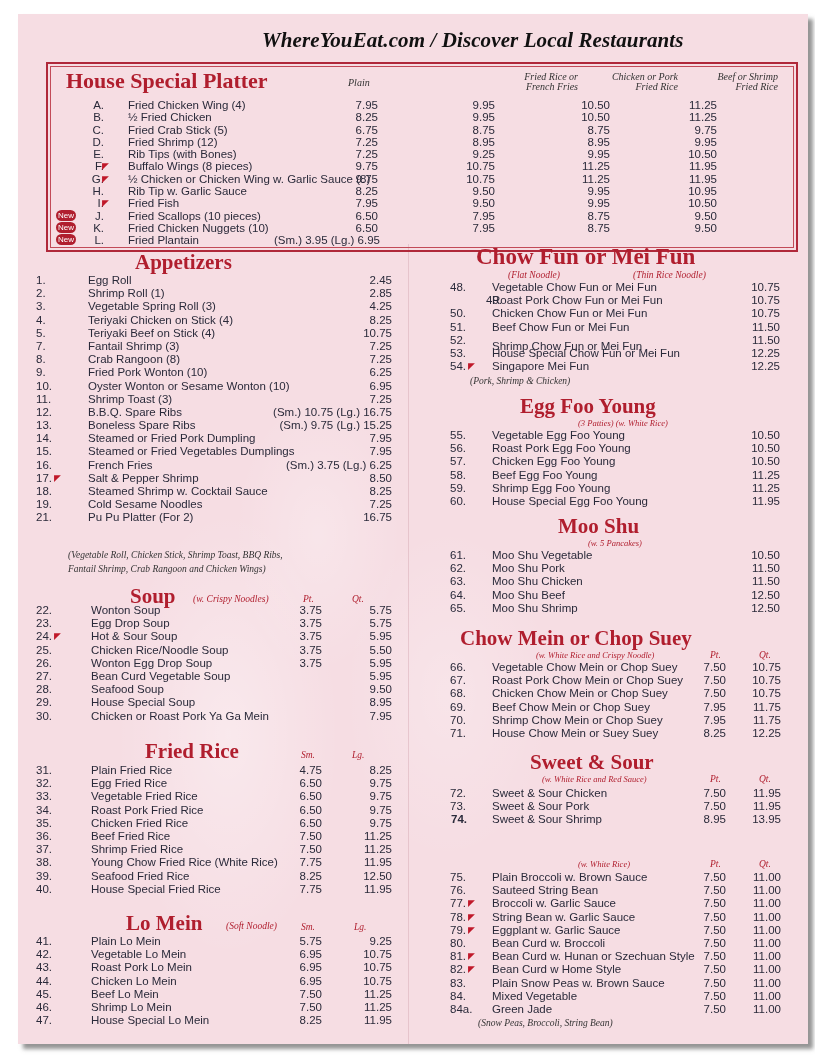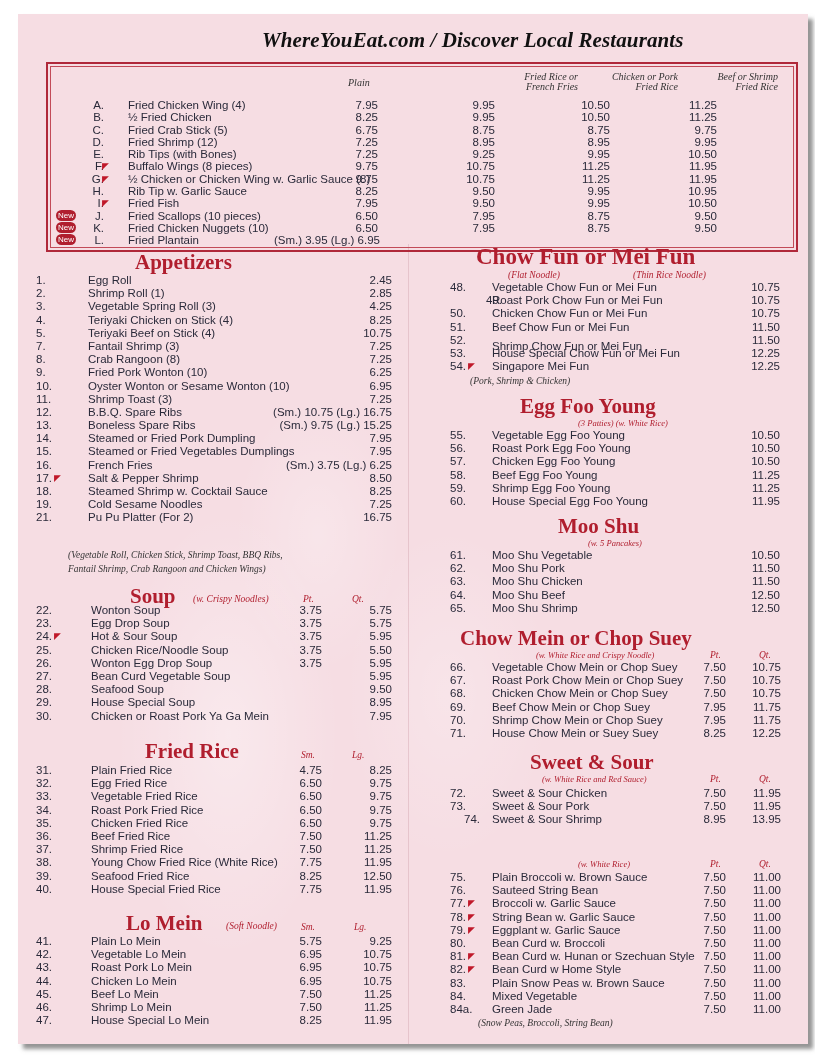--- a/index.html
+++ b/index.html
@@ -71,20 +71,21 @@
   .row .price { position: absolute; text-align: right; }
   .note { position: absolute; font-family: "Liberation Serif", serif; font-style: italic; font-size: 9.5px; color: #333; white-space: nowrap; }
 </style>
 </head>
 <body>
 
 <div class="page">
   <div class="divider"></div>
 
   <div class="platter">
+    <div class="platter-title">House Special Platter</div>
     <div class="col-head" style="left:300px;top:14px;">Plain</div>
     <div class="col-head" style="left:420px;width:110px;">Fried Rice or
 French Fries</div>
     <div class="col-head" style="left:520px;width:110px;">Chicken or Pork
 Fried Rice</div>
     <div class="col-head" style="left:620px;width:110px;">Beef or Shrimp
 Fried Rice</div>
     <div class="platter-rows" id="platter-rows">
         <div class="prow">
           <span class="letter">A.</span>
@@ -625,21 +626,21 @@
         <span class="price" style="left:250px;width:46px;">7.50</span>
         <span class="price" style="left:305px;width:46px;">11.95</span>
       </div>
       <div class="row">
         <span class="num" style="left:20px;">73.</span>
         <span class="name" style="left:62px;">Sweet &amp; Sour Pork</span>
         <span class="price" style="left:250px;width:46px;">7.50</span>
         <span class="price" style="left:305px;width:46px;">11.95</span>
       </div>
       <div class="row">
-        <span class="num" style="left:34px;">74.</span>
+        <span class="num" style="left:21px;font-weight:bold;">74.</span>
         <span class="name" style="left:62px;">Sweet &amp; Sour Shrimp</span>
         <span class="price" style="left:250px;width:46px;">8.95</span>
         <span class="price" style="left:305px;width:46px;">13.95</span>
       </div>
     </div>
 
   <div class="sec-sub" style="left:560px;top:845px;font-size:8.5px;">(w. White Rice)</div>
   <div class="col-lab" style="left:692px;top:845px;">Pt.</div>
   <div class="col-lab" style="left:741px;top:845px;">Qt.</div>
   <div class="rows" id="vegetable" style="left:412px;top:857px;width:350px;">

